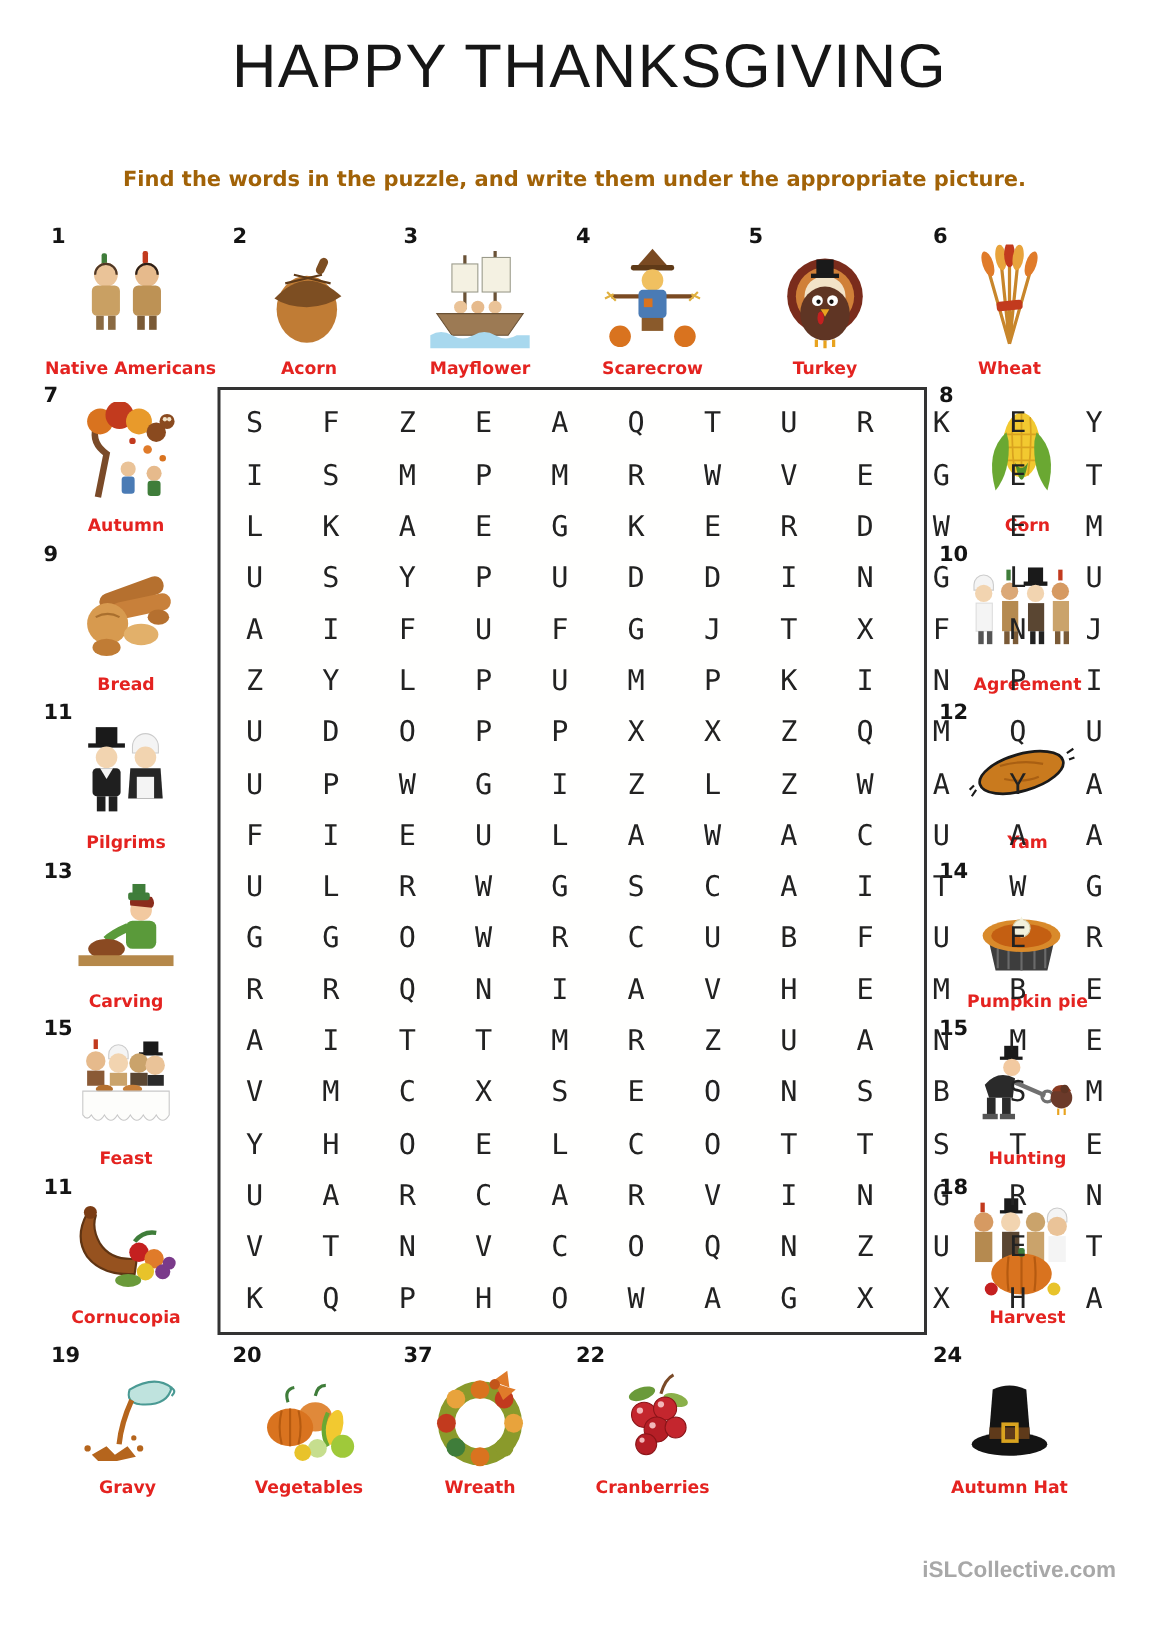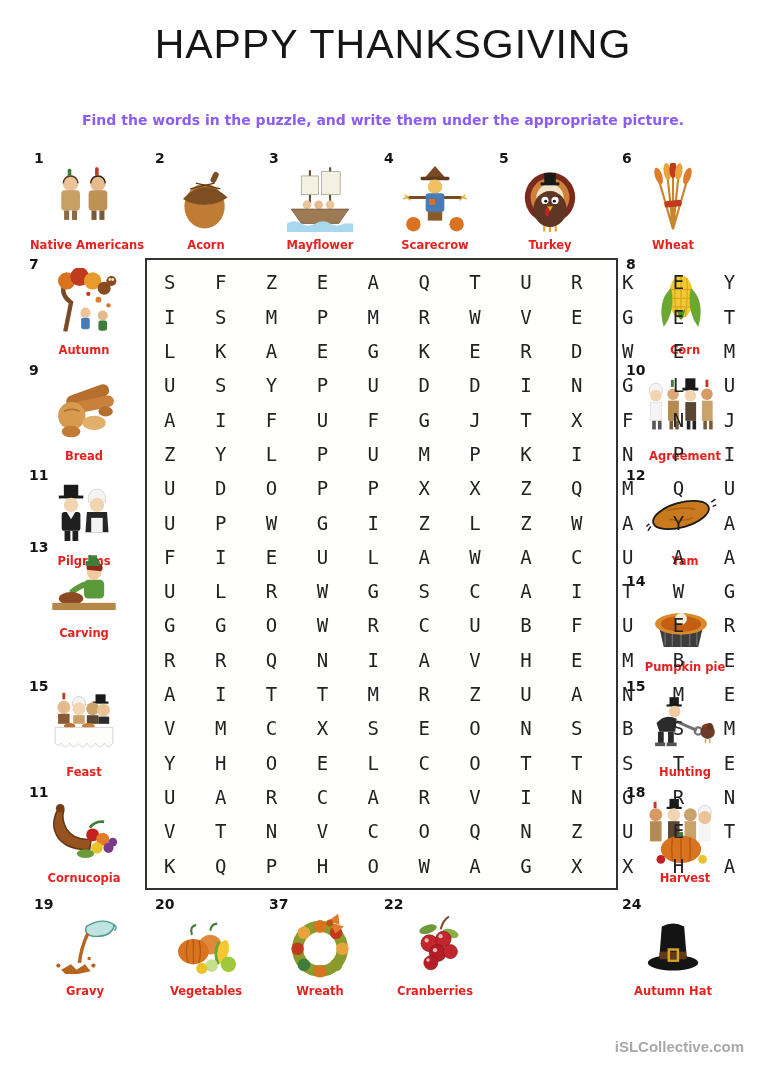--- a/index.html
+++ b/index.html
@@ -8,21 +8,21 @@
     position:relative; width:766px; height:1084px; background:#ffffff;
     font-family:"DejaVu Sans", sans-serif; overflow:hidden;
   }
   .title {
     position:absolute; left:30px; top:21px; width:726px; text-align:center;
     font-family:"Liberation Sans", sans-serif; font-weight:400;
     font-size:41px; color:#161616; letter-spacing:1px;
   }
   .instruction {
     position:absolute; left:0; top:112px; width:766px; text-align:center;
-    font-size:14px; font-weight:bold; color:#8b5cf6;
+    font-size:14px; font-weight:bold; color:#a16207;
   }
   
   .grid-box {
     position:absolute; left:145px; top:258px; width:473px; height:632px;
     border:2px solid #333; background:#fffffe;
     display:flex; flex-direction:column; justify-content:space-evenly;
     padding:4px 0 4px 17px;
   }
   .grid-row {
     height:32px; line-height:32px;
@@ -209,21 +209,21 @@
       <rect x="23" y="72" width="8" height="14" fill="#1f1f1f"></rect>
         <rect x="34" y="72" width="8" height="14" fill="#1f1f1f"></rect>
       <path d="M56 26 a12 12 0 0 1 24 0 l0 6 -24 0 Z" fill="#f4f4f4" stroke="#ccc"></path>
       <circle cx="68" cy="36" r="10" fill="#f2d4b0"></circle>
       <path d="M54 46 H82 L84 74 H52 Z" fill="#262626"></path>
       <rect x="60" y="54" width="16" height="20" fill="#f4f4f4"></rect>
     </svg>
     <div class="lbl">Pilgrims</div>
   </div>
 
-  <div class="item it-side it-left" style="top:539px">
+  <div class="item it-side it-left" style="top:573px">
     <div class="num">13</div>
     <svg class="art" viewBox="0 0 100 100">
       <circle cx="64" cy="30" r="10" fill="#f2c9a0"></circle>
       <path d="M54 26 Q52 16 62 16 L74 18 Q78 24 74 28" fill="#8a2c1c"></path>
       <rect x="52" y="14" width="20" height="7" rx="2" fill="#3f7d3a"></rect>
         <rect x="56" y="6" width="12" height="9" fill="#3f7d3a"></rect>
       <rect x="50" y="40" width="28" height="26" rx="6" fill="#5a9a3a"></rect>
       <path d="M52 46 Q38 52 32 58" stroke="#5a9a3a" stroke-width="8" fill="none"></path>
       <line x1="32" y1="58" x2="26" y2="66" stroke="#9a9aa2" stroke-width="3"></line>
       <ellipse cx="32" cy="66" rx="17" ry="9" fill="#8a4a22"></ellipse>

